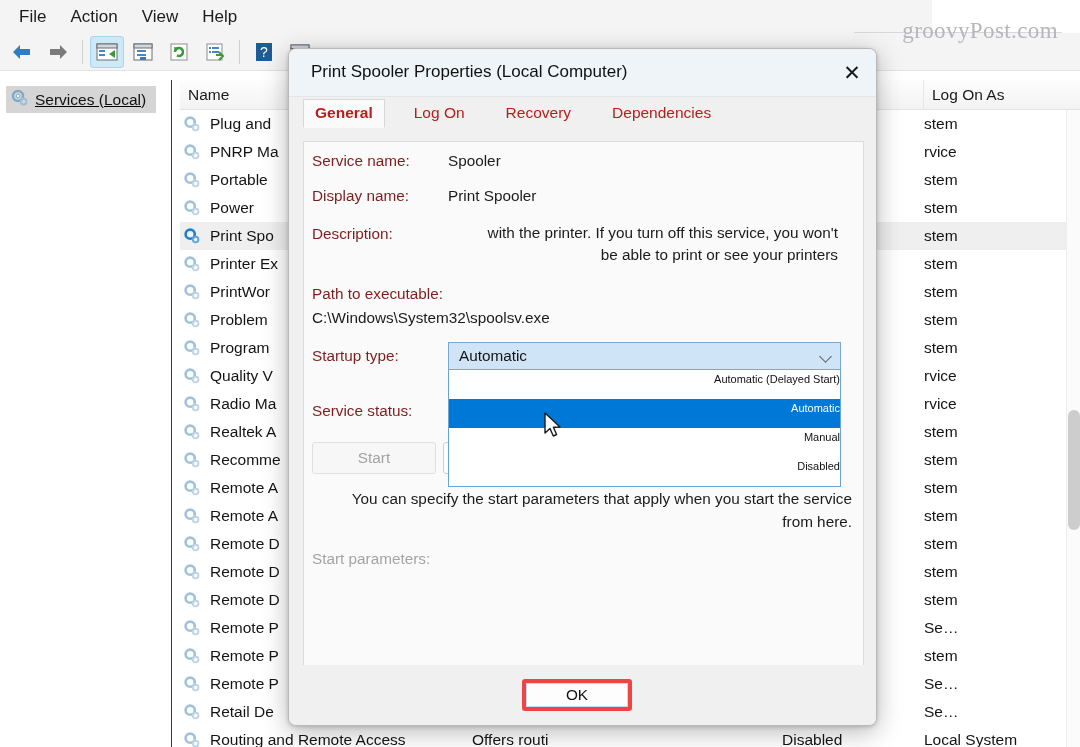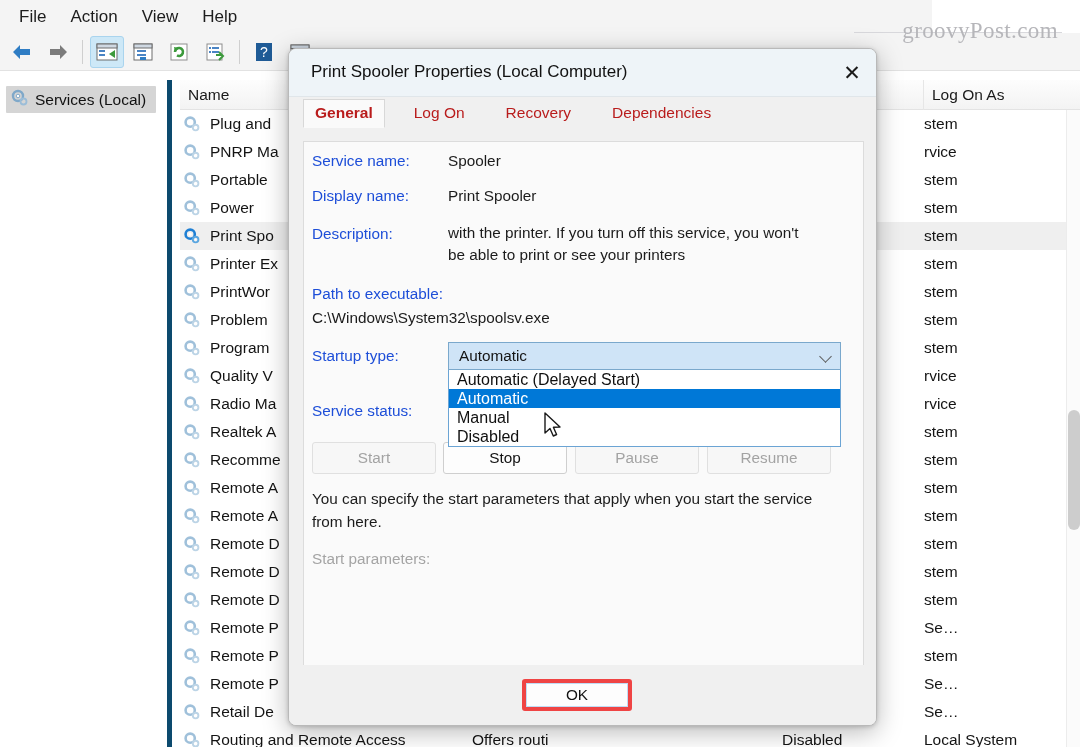--- a/index.html
+++ b/index.html
@@ -57,21 +57,22 @@
   }
   .wm-rule {
     position: absolute; right: 18px; top: 32px; width: 208px; height: 1px;
     background: #d8d8dc; z-index: 2;
   }
 
   
   .tree-pane {
     position: absolute; left: 0; top: 80px; width: 172px; height: 667px;
     background: #ffffff;
-    border-right: 5px solid #0c4a6e;
+    border-right: 1px solid #0c4a6e;
+    text-decoration: underline;
   }
   .tree-node {
     display: flex; align-items: center; gap: 7px;
     margin: 6px 6px 0 6px;
     padding: 3px 8px 3px 5px;
     background: #d5d5d5;
     font-size: 15.5px; color: #111;
     width: 150px;
     border-radius: 1px;
   }
@@ -133,20 +134,21 @@
   
   .dialog {
     position: absolute; left: 288px; top: 48px;
     width: 589px; height: 678px;
     background: #f0f0f0;
     border: 1px solid #b9b9b9;
     border-radius: 8px;
     box-shadow: 0 6px 26px rgba(0,0,0,.28), 0 1px 4px rgba(0,0,0,.18);
     overflow: hidden;
     z-index: 10;
+    text-align: right;
   }
   .dlg-title {
     position: relative; height: 48px;
     background: #eef4f8;
     border-bottom: 1px solid #e0e6ea;
   }
   .dlg-title-text {
     position: absolute; left: 22px; top: 13px;
     font-size: 17px; color: #111;
   }
@@ -180,21 +182,21 @@
 
   .tabpage {
     position: absolute; left: 14px; top: 92px;
     width: 561px; height: 538px;
     background: #fafafa;
     border: 1px solid #dcdcdc;
   }
 
   .field-row { position: absolute; }
   .lbl {
-    font-size: 15.3px; color: #1d4ed8;
+    font-size: 15.3px; color: #7f1d1d;
   }
   .lbl.dim { color: #a4a4a4; }
   .val {
     font-size: 15.3px; color: #1b1b1b;
   }
 
   .desc-box {
     position: absolute; left: 144px; top: 80px; width: 390px; height: 52px;
     overflow: hidden;
   }
@@ -220,22 +222,22 @@
     transform: rotate(45deg);
   }
   .dropdown {
     position: absolute; left: 144px; top: 228px; width: 393px;
     background: #ffffff;
     border: 1px solid #6ba4d4;
     border-top: none;
     z-index: 20;
   }
   .dd-item {
-    height: 19px; line-height: 19px;
-    font-size: 16px; color: #101010;
+    height: 29px; line-height: 19px;
+    font-size: 11px; color: #101010;
     padding-left: 8px;
     white-space: nowrap;
   }
   .dd-item.sel { background: #0078d7; color: #ffffff; }
 
   
   .btn {
     position: absolute; height: 32px;
     background: #fdfdfd;
     border: 1px solid #cfcfcf;

